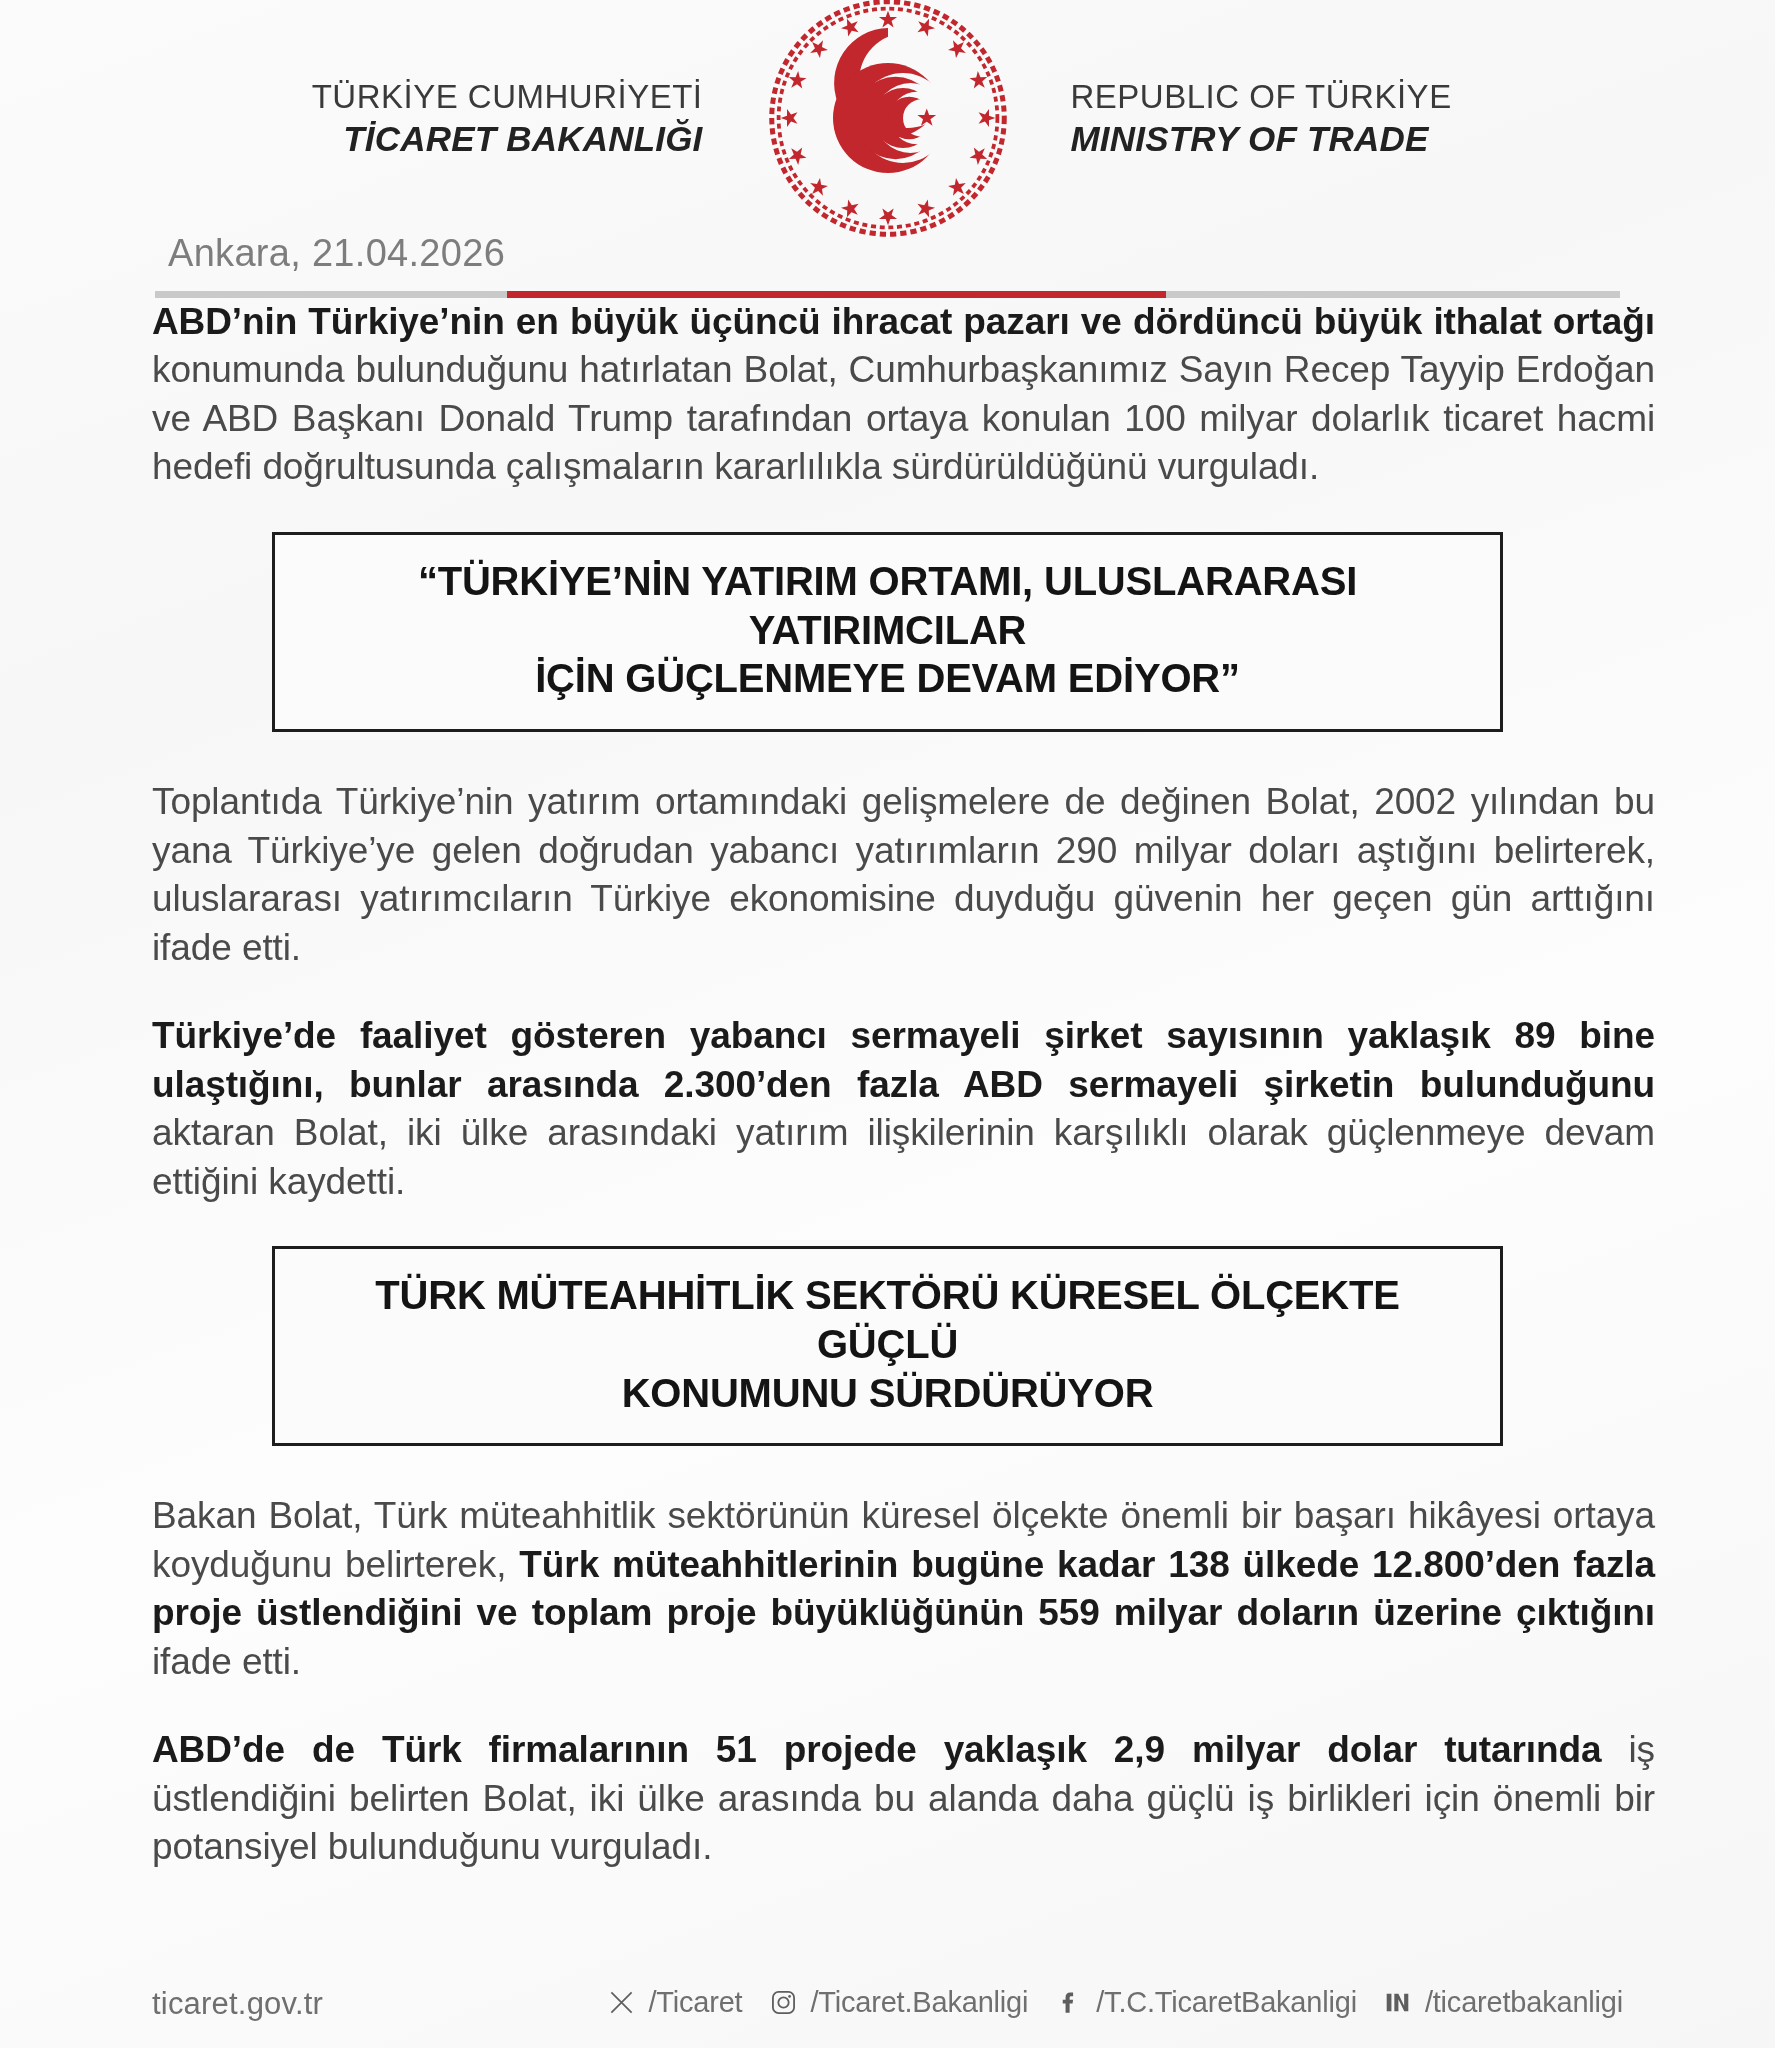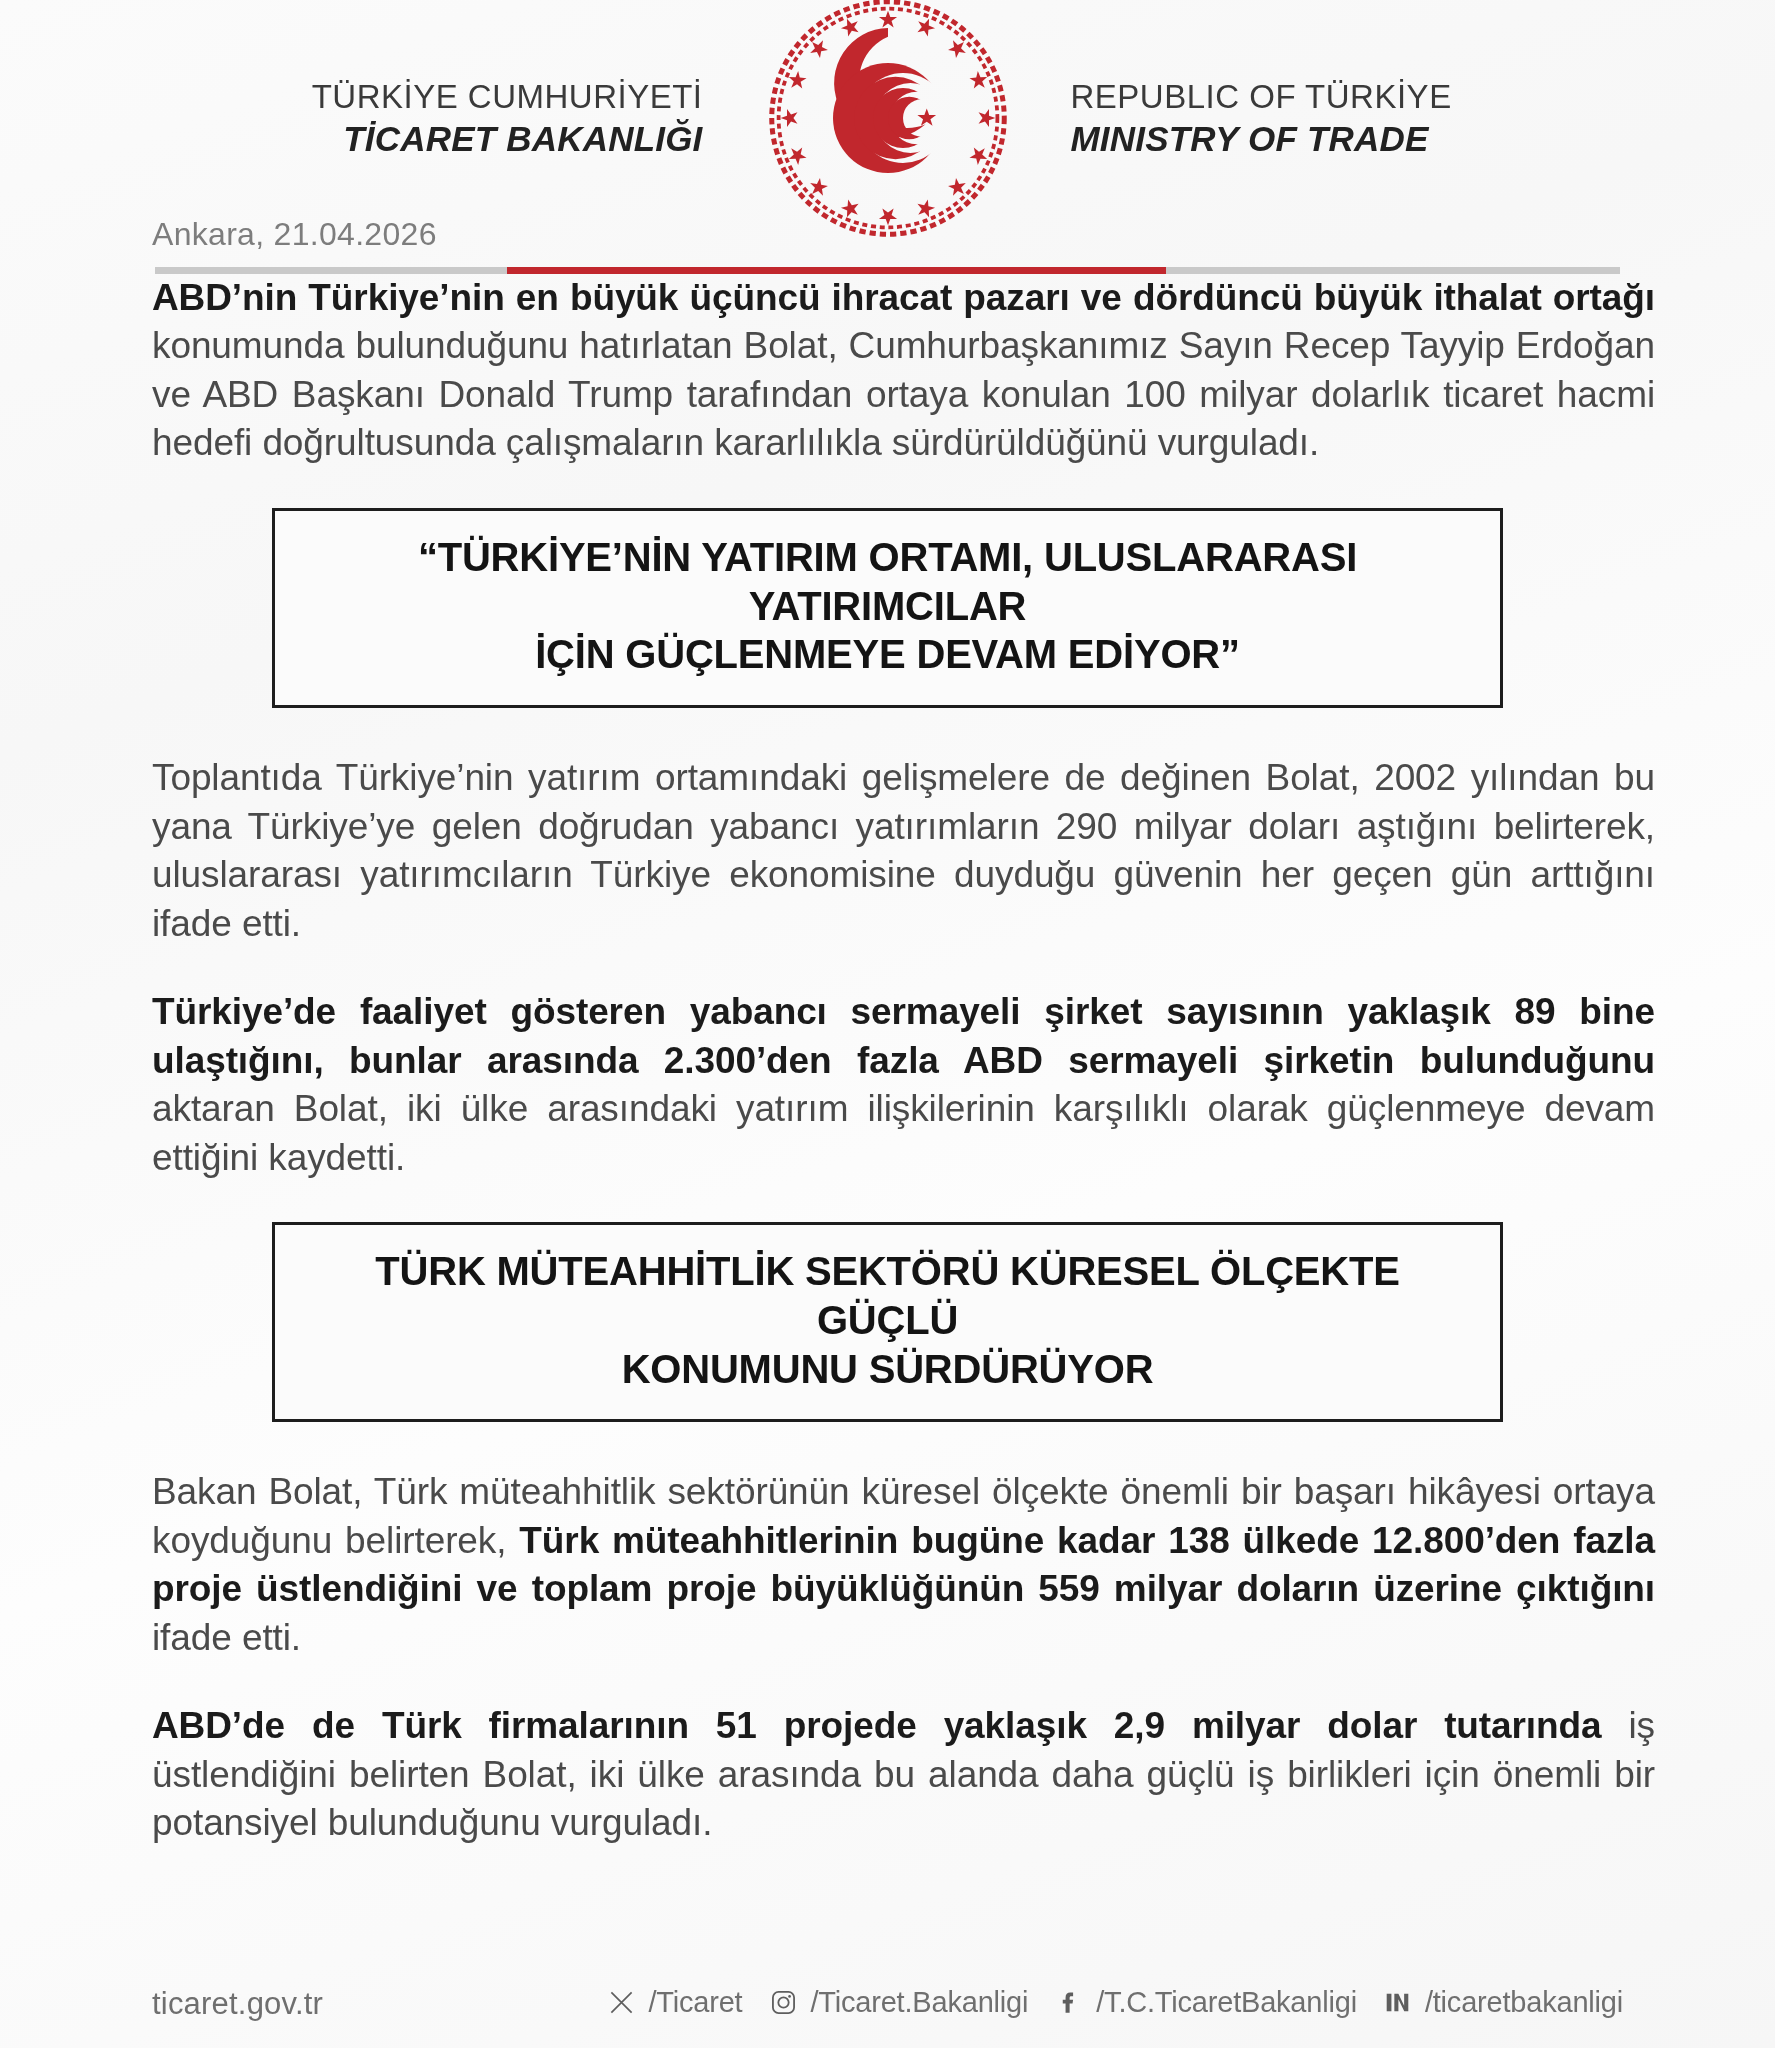--- a/index.html
+++ b/index.html
@@ -62,23 +62,23 @@
   .logo-wrap {
     width: 250px;
     height: 250px;
     position: relative;
     flex: 0 0 auto;
   }
   .logo-wrap svg { display: block; }
 
   
   .dateline {
-    margin: 0;
+    margin: 16px;
     padding: 6px 0 0 152px;
-    font-size: 32px;
+    font-size: 38px;
     color: #7d7d7d;
     letter-spacing: 0.3px;
     font-weight: 400;
   }
   .divider {
     margin: 14px auto 0 auto;
     width: 1465px;
     height: 7px;
     display: flex;
   }

